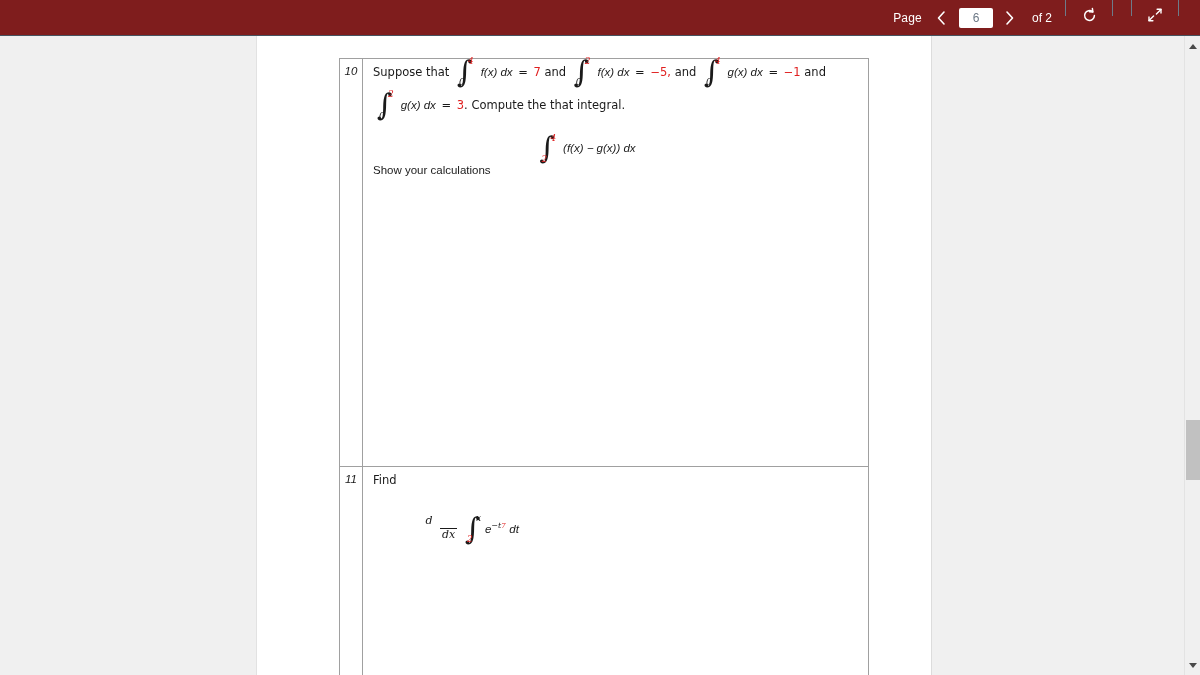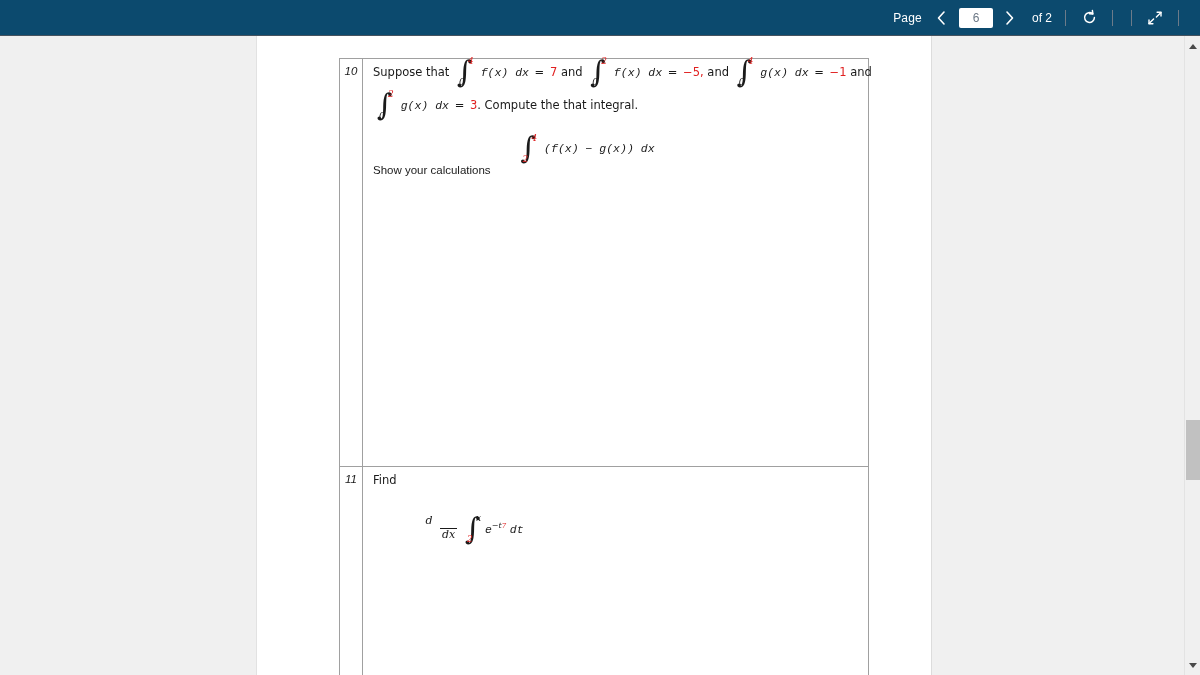--- a/index.html
+++ b/index.html
@@ -22,25 +22,25 @@
     height: 675px;
     background: #f0f0f0;
   }
 
   
   .toolbar {
     position: absolute;
     top: 0; left: 0;
     width: 1200px;
     height: 36px;
-    background: #0c4a6e;
+    background: #7f1d1d;
     border-bottom: 1px solid #46535f;
     box-sizing: border-box;
     display: flex;
-    align-items: center;
+    align-items: flex-start;
     justify-content: flex-end;
     color: #ffffff;
     z-index: 20;
   }
   .tb-group {
     display: flex;
     align-items: center;
     height: 36px;
   }
   .tb-label {
@@ -163,21 +163,21 @@
     margin-bottom: 8px;
     padding-right: 60px;
   }
   .showcalc {
     font-family: "Liberation Sans", sans-serif;
     font-size: 11.5px;
     color: #1a1a1a;
   }
   .var {
     font-style: italic;
-    font-family: Liberation Mono, monospace;
+    font-family: Liberation Sans, sans-serif;
   }
   .red { color: #e02020; }
   .op { padding: 0 2px; }
 
   
   .intg {
     display: inline-block;
     position: relative;
     width: 24px;
     height: 1em;

